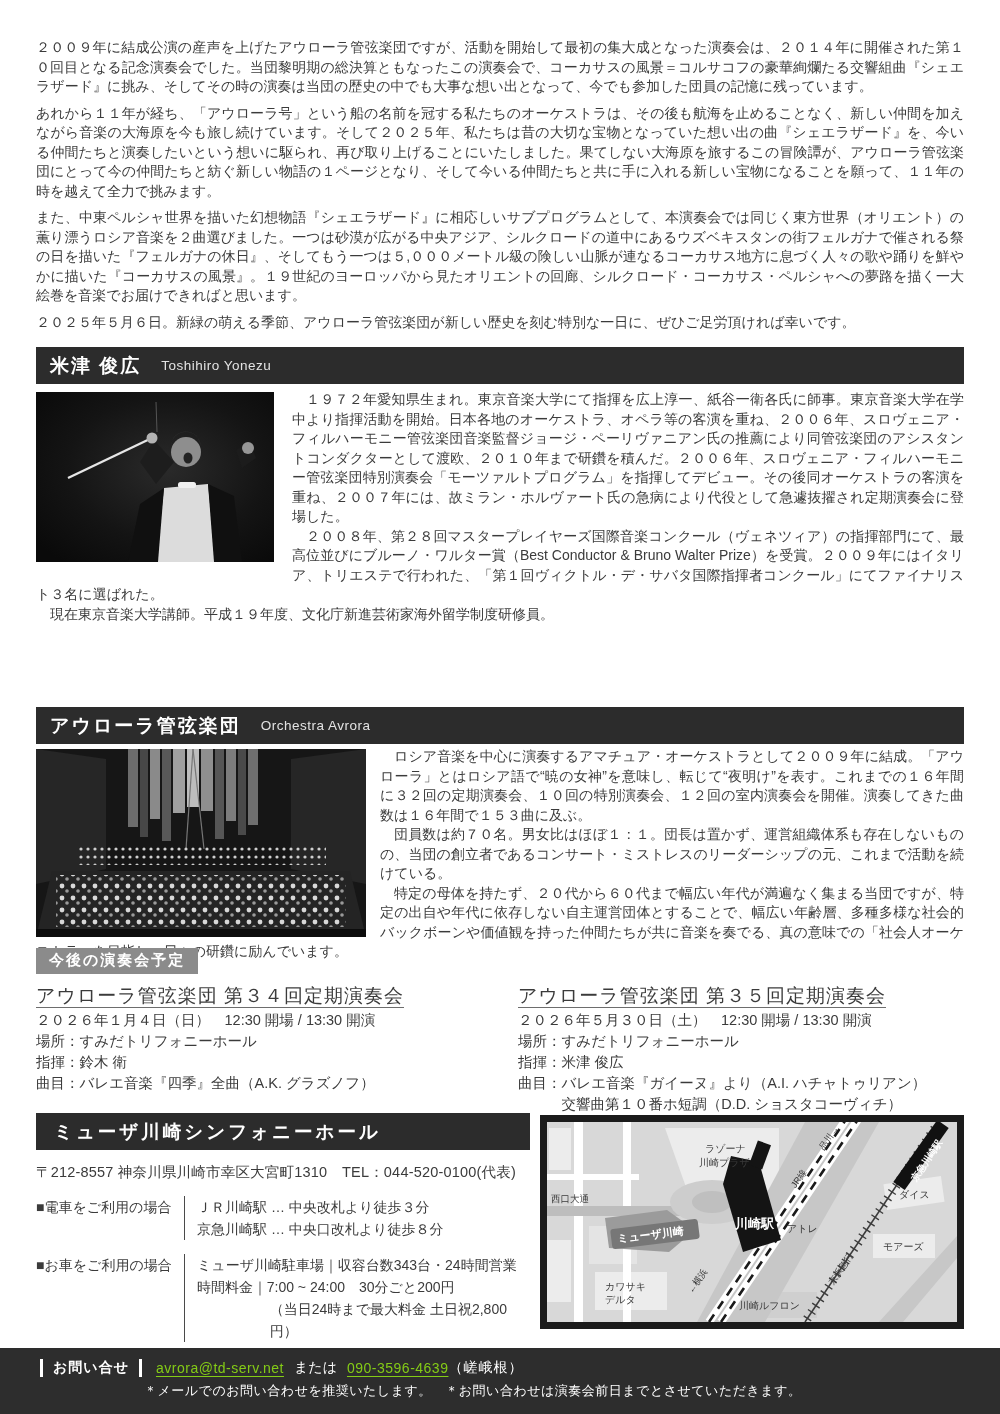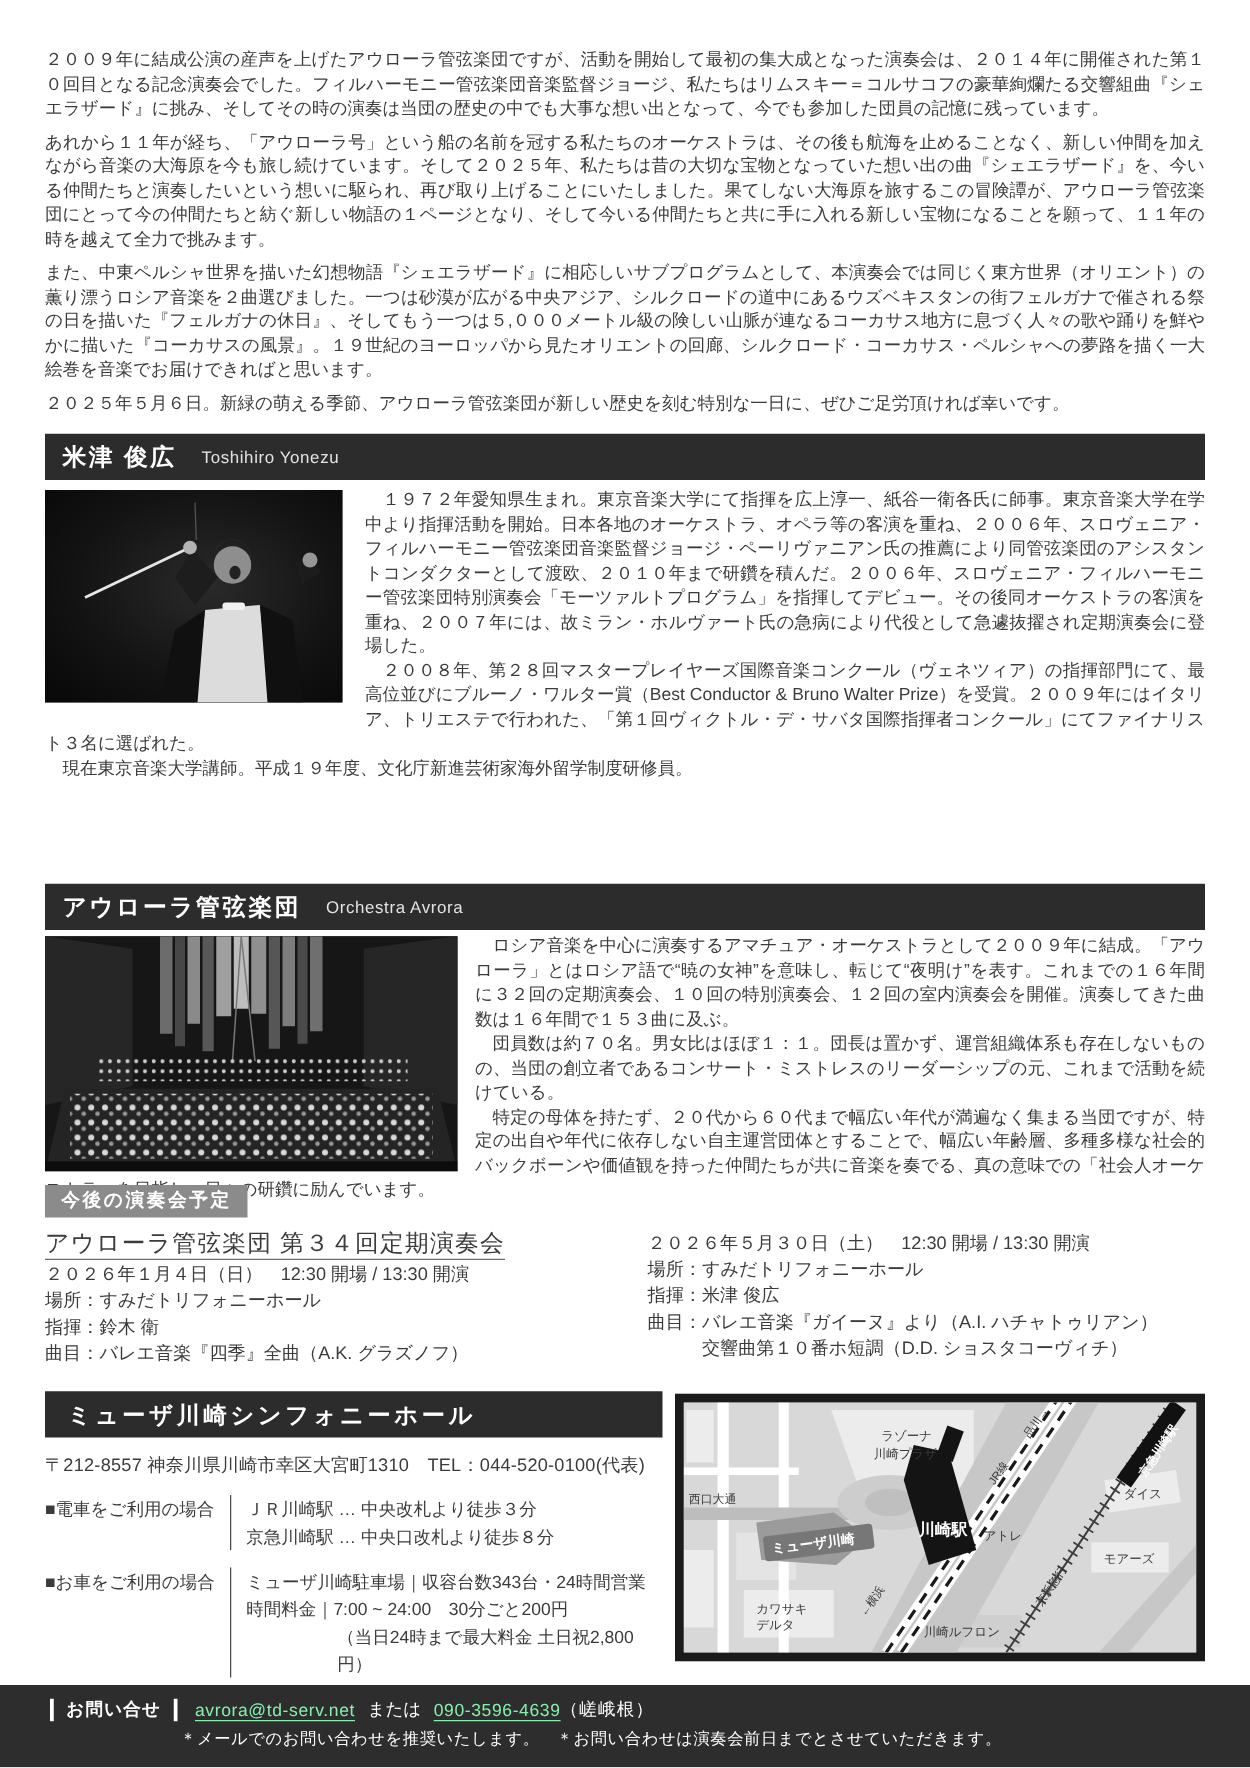--- a/index.html
+++ b/index.html
@@ -62,34 +62,34 @@
   
   .footer {
     position:absolute; left:0; right:0; bottom:0; height:66px;
     background:#2d2d2d; color:#fff; padding:11px 0 0 40px; font-size:14px;
   }
   .footer-line1 { display:flex; align-items:center; }
   .footer-label {
     font-weight:bold; letter-spacing:1px; padding:0 10px;
     border-left:3px solid #fff; border-right:3px solid #fff; margin-right:14px;
   }
-  .footer a { color:#86efac; text-decoration:underline; text-underline-offset:3px; letter-spacing:0.5px; }
+  .footer a { color:#84cc16; text-decoration:underline; text-underline-offset:3px; letter-spacing:0.5px; }
   .footer .or { margin:0 10px; }
   .footer .paren { letter-spacing:1px; }
   .footer-line2 { margin-top:5px; margin-left:104px; font-size:13px; letter-spacing:0.5px; }
   
   text { font-family:"Liberation Sans","DejaVu Sans",sans-serif; }
 </style>
 </head>
 <body>
 
 <div class="page">
 
   <div class="intro">
-    <p>２００９年に結成公演の産声を上げたアウローラ管弦楽団ですが、活動を開始して最初の集大成となった演奏会は、２０１４年に開催された第１０回目となる記念演奏会でした。フィルハーモニー管弦楽団音楽監督ジョージ、私たちはリムスキー＝コルサコフの豪華絢爛たる交響組曲『シェエラザード』に挑み、そしてその時の演奏は当団の歴史の中でも大事な想い出となって、今でも参加した団員の記憶に残っています。</p>
+    <p>２００９年に結成公演の産声を上げたアウローラ管弦楽団ですが、活動を開始して最初の集大成となった演奏会は、２０１４年に開催された第１０回目となる記念演奏会でした。当団黎明期の総決算ともなったこの演奏会で、コーカサスの風景＝コルサコフの豪華絢爛たる交響組曲『シェエラザード』に挑み、そしてその時の演奏は当団の歴史の中でも大事な想い出となって、今でも参加した団員の記憶に残っています。</p>
     <p>あれから１１年が経ち、「アウローラ号」という船の名前を冠する私たちのオーケストラは、その後も航海を止めることなく、新しい仲間を加えながら音楽の大海原を今も旅し続けています。そして２０２５年、私たちは昔の大切な宝物となっていた想い出の曲『シェエラザード』を、今いる仲間たちと演奏したいという想いに駆られ、再び取り上げることにいたしました。果てしない大海原を旅するこの冒険譚が、アウローラ管弦楽団にとって今の仲間たちと紡ぐ新しい物語の１ページとなり、そして今いる仲間たちと共に手に入れる新しい宝物になることを願って、１１年の時を越えて全力で挑みます。</p>
     <p>また、中東ペルシャ世界を描いた幻想物語『シェエラザード』に相応しいサブプログラムとして、本演奏会では同じく東方世界（オリエント）の薫り漂うロシア音楽を２曲選びました。一つは砂漠が広がる中央アジア、シルクロードの道中にあるウズベキスタンの街フェルガナで催される祭の日を描いた『フェルガナの休日』、そしてもう一つは５,０００メートル級の険しい山脈が連なるコーカサス地方に息づく人々の歌や踊りを鮮やかに描いた『コーカサスの風景』。１９世紀のヨーロッパから見たオリエントの回廊、シルクロード・コーカサス・ペルシャへの夢路を描く一大絵巻を音楽でお届けできればと思います。</p>
     <p>２０２５年５月６日。新緑の萌える季節、アウローラ管弦楽団が新しい歴史を刻む特別な一日に、ぜひご足労頂ければ幸いです。</p>
   </div>
 
   <div class="sec-bar" style="top:347px;">
     <span class="ja">米津 俊広</span>
     <span class="en">Toshihiro Yonezu</span>
   </div>
 
@@ -174,20 +174,21 @@
 
   <div class="concerts">
     <div class="concert">
       <div class="concert-title">アウローラ管弦楽団 第３４回定期演奏会</div>
       <div>２０２６年１月４日（日）　12:30 開場 / 13:30 開演</div>
       <div>場所：すみだトリフォニーホール</div>
       <div>指揮：鈴木 衛</div>
       <div>曲目：バレエ音楽『四季』全曲（A.K. グラズノフ）</div>
     </div>
     <div class="concert">
+      <div class="concert-title">アウローラ管弦楽団 第３５回定期演奏会</div>
       <div>２０２６年５月３０日（土）　12:30 開場 / 13:30 開演</div>
       <div>場所：すみだトリフォニーホール</div>
       <div>指揮：米津 俊広</div>
       <div>曲目：バレエ音楽『ガイーヌ』より（A.I. ハチャトゥリアン）</div>
       <div class="prog2">交響曲第１０番ホ短調（D.D. ショスタコーヴィチ）</div>
     </div>
   </div>
 
   <div class="venue">
     <div class="venue-left">

